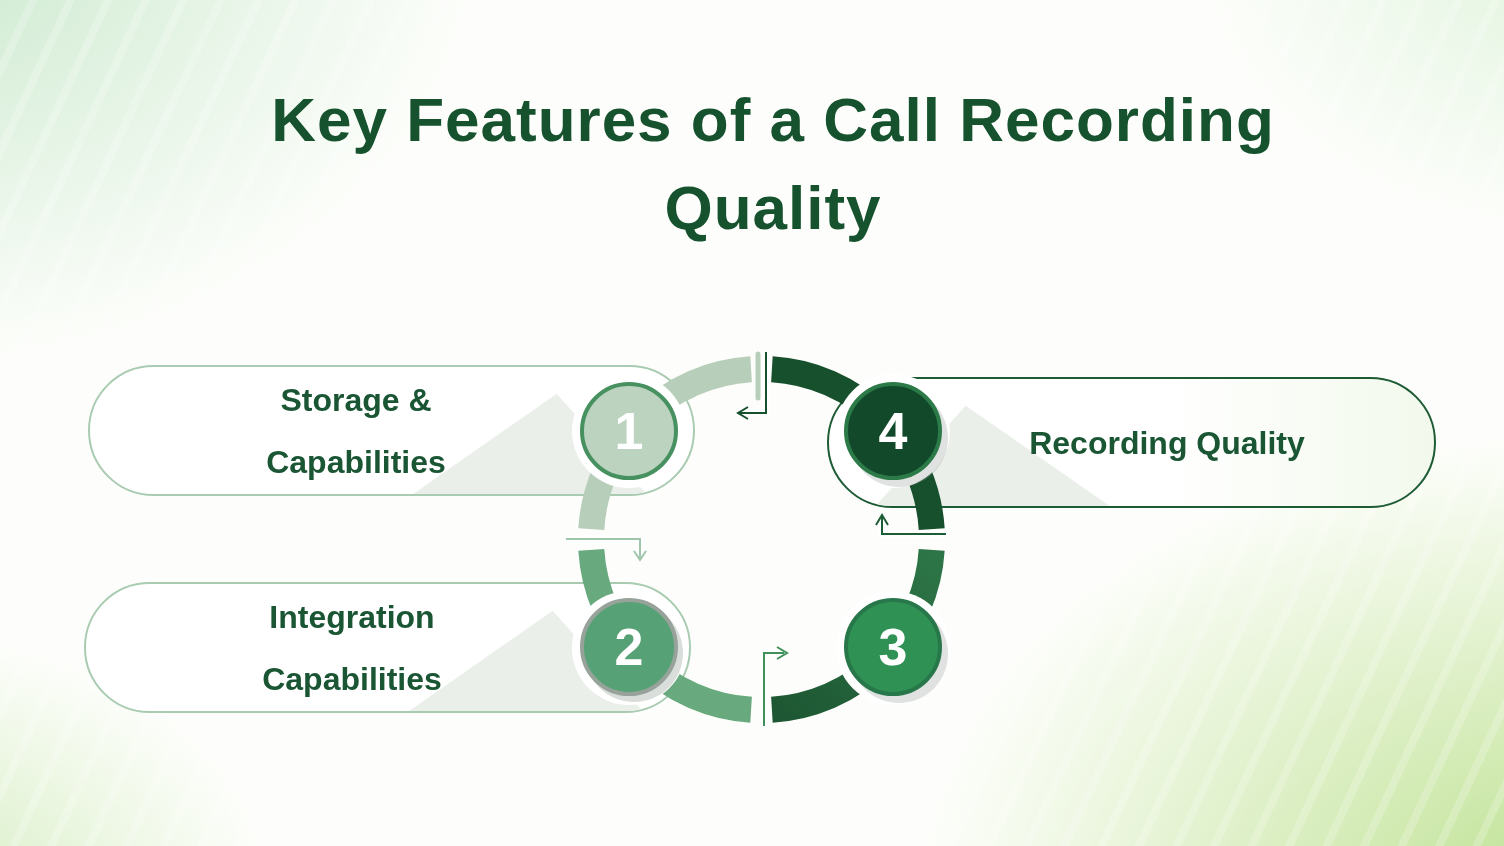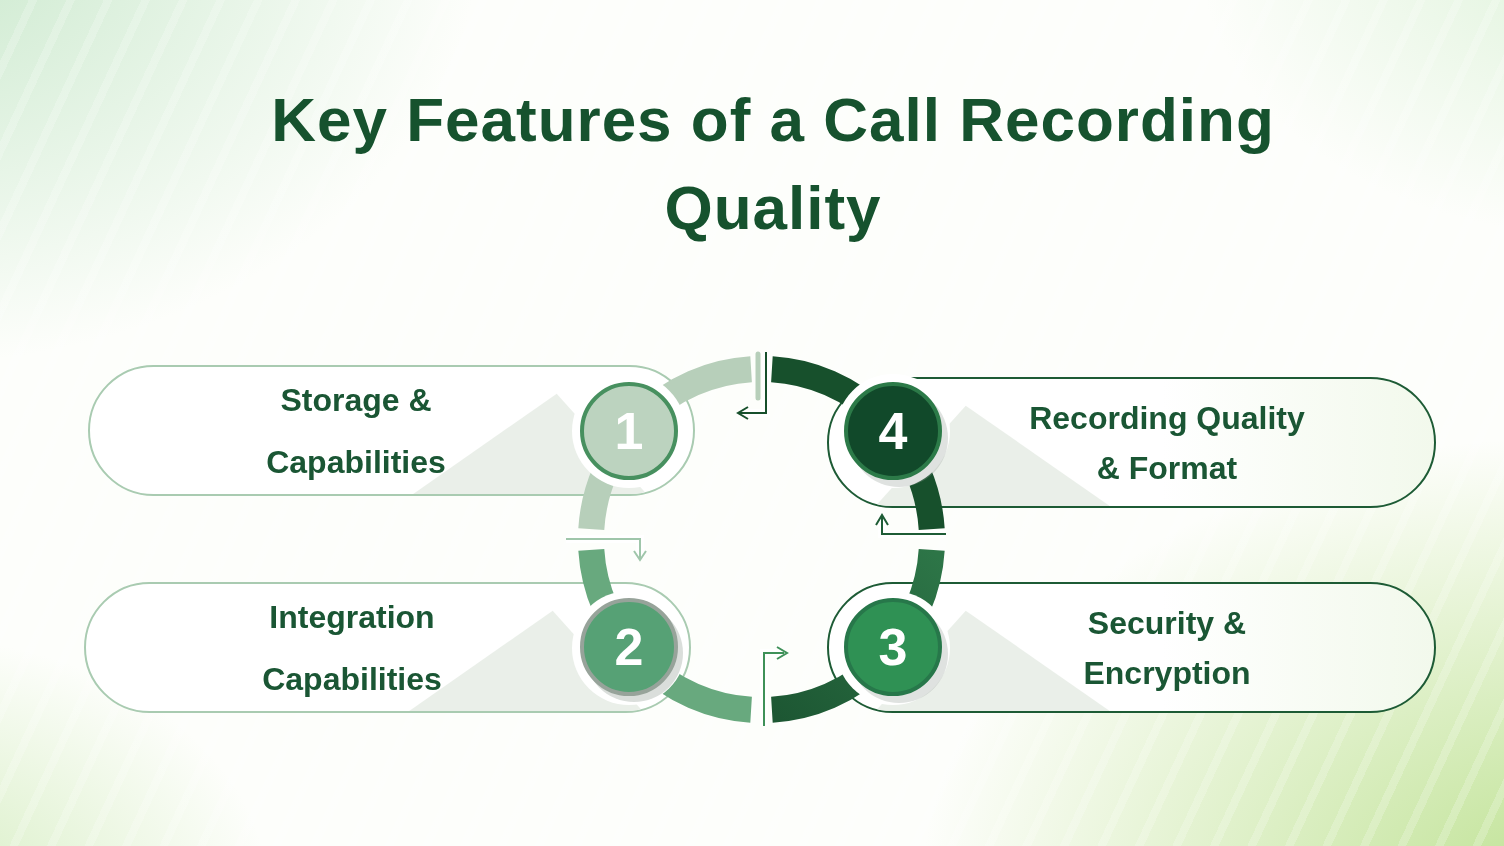--- a/index.html
+++ b/index.html
@@ -77,30 +77,23 @@
   <div class="pill left bl">
     <div class="label">
       <span>Integration</span>
       <span>Capabilities</span>
     </div>
   </div>
 
   <div class="pill right tr">
     <div class="label">
       <span>Recording Quality</span>
-      <span>&amp; Format</span>
     </div>
   </div>
 
-  <div class="pill right br">
-    <div class="label">
-      <span>Security &amp;</span>
-      <span>Encryption</span>
-    </div>
-  </div>
 
   <svg class="ring" width="1504" height="846" viewBox="0 0 1504 846">
     <defs>
       <linearGradient id="segC" x1="771" y1="710" x2="932" y2="550" gradientUnits="userSpaceOnUse">
         <stop offset="0" stop-color="#1d5733"></stop>
         <stop offset="1" stop-color="#2d7547"></stop>
       </linearGradient>
     </defs>
 
     <path d="M 751.1 369.3 A 170.5 170.5 0 0 0 591.3 529.1" fill="none" stroke="#b7cfba" stroke-width="26"></path>

